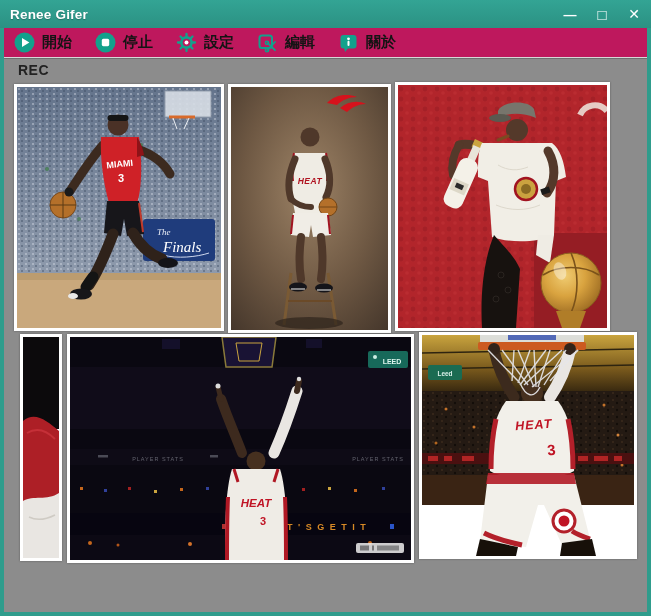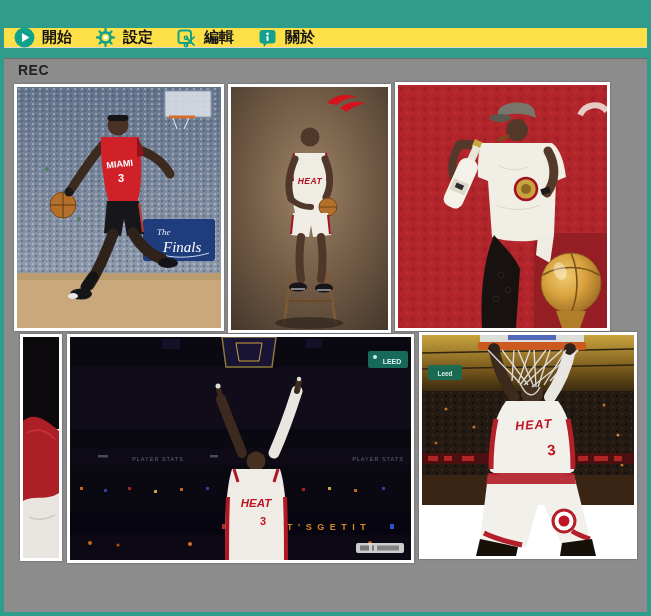--- a/index.html
+++ b/index.html
@@ -15,22 +15,22 @@
     background:linear-gradient(#33a494,#2b9183);
     display:flex;align-items:center;color:#fff;
   }
   .titlebar .title{font-size:13.5px;font-weight:bold;margin-left:10px;letter-spacing:.2px;
     text-shadow:0 1px 1px rgba(0,0,0,.25);}
   .win-controls{position:absolute;right:6px;top:0;height:28px;display:flex;align-items:center;gap:10px;}
   .win-btn{width:22px;height:20px;display:flex;align-items:center;justify-content:center;
     color:#fff;font-size:14px;font-weight:bold;cursor:default;}
   
   .toolbar{
-    position:absolute;left:0;top:28px;width:651px;height:20px;
-    background:#fde047;border-bottom:1px solid #d8d8d8;
+    position:absolute;left:0;top:28px;width:651px;height:30px;
+    background:#be185d;border-bottom:1px solid #d8d8d8;
     display:flex;align-items:center;gap:15px;padding-left:10px;
   }
   .tb-btn{display:flex;align-items:center;gap:7px;padding:2px 4px;}
   .tb-btn .lbl{font-size:15px;font-weight:bold;color:#141414;}
   .tb-btn svg{display:block;}
   
   .capture{
     position:absolute;left:4px;top:58px;width:643px;height:609px;
     background:#8c8c8c;border-top:1px solid #6e6e6e;
   }
@@ -46,33 +46,50 @@
   .statusbar .line{font-size:11px;font-weight:bold;color:#262626;line-height:13px;white-space:pre;}
   .frame-bottom{position:absolute;left:0;top:612px;width:651px;height:4px;background:#2f9c8c;}
   .frame-left{position:absolute;left:0;top:28px;width:4px;height:588px;background:#2f9c8c;}
   .frame-right{position:absolute;right:0;top:28px;width:4px;height:588px;background:#2f9c8c;}
 </style>
 </head>
 <body>
 
 <div class="window">
 
+  <div class="titlebar">
+    <span class="title">Renee Gifer</span>
+    <div class="win-controls">
+      <span class="win-btn" style="font-size:13px;">—</span>
+      <span class="win-btn" style="font-size:15px;">□</span>
+      <span class="win-btn">✕</span>
+    </div>
+  </div>
 
   <div class="toolbar">
 
     <div class="tb-btn">
       <span>
         <svg width="21" height="21" viewBox="0 0 21 21">
           <circle cx="10.5" cy="10.5" r="10" fill="#12a18c"></circle>
           <polygon points="8,6 8,15 15.4,10.5" fill="#fff"></polygon>
         </svg>
       </span>
       <span class="lbl">開始</span>
     </div>
 
+    <div class="tb-btn">
+      <span>
+        <svg width="21" height="21" viewBox="0 0 21 21">
+          <circle cx="10.5" cy="10.5" r="10" fill="#12a18c"></circle>
+          <rect x="6.8" y="6.8" width="7.4" height="7.4" rx="1.6" fill="#fff"></rect>
+        </svg>
+      </span>
+      <span class="lbl">停止</span>
+    </div>
 
 
     <div class="tb-btn">
       <span>
         <svg width="21" height="21" viewBox="0 0 21 21">
           <g stroke="#12a18c" stroke-width="2.3" stroke-linecap="round">
             <line x1="16.7" y1="10.5" x2="19" y2="10.5"></line>
             <line x1="14.9" y1="14.9" x2="16.5" y2="16.5"></line>
             <line x1="10.5" y1="16.7" x2="10.5" y2="19"></line>
             <line x1="6.1" y1="14.9" x2="4.5" y2="16.5"></line>

